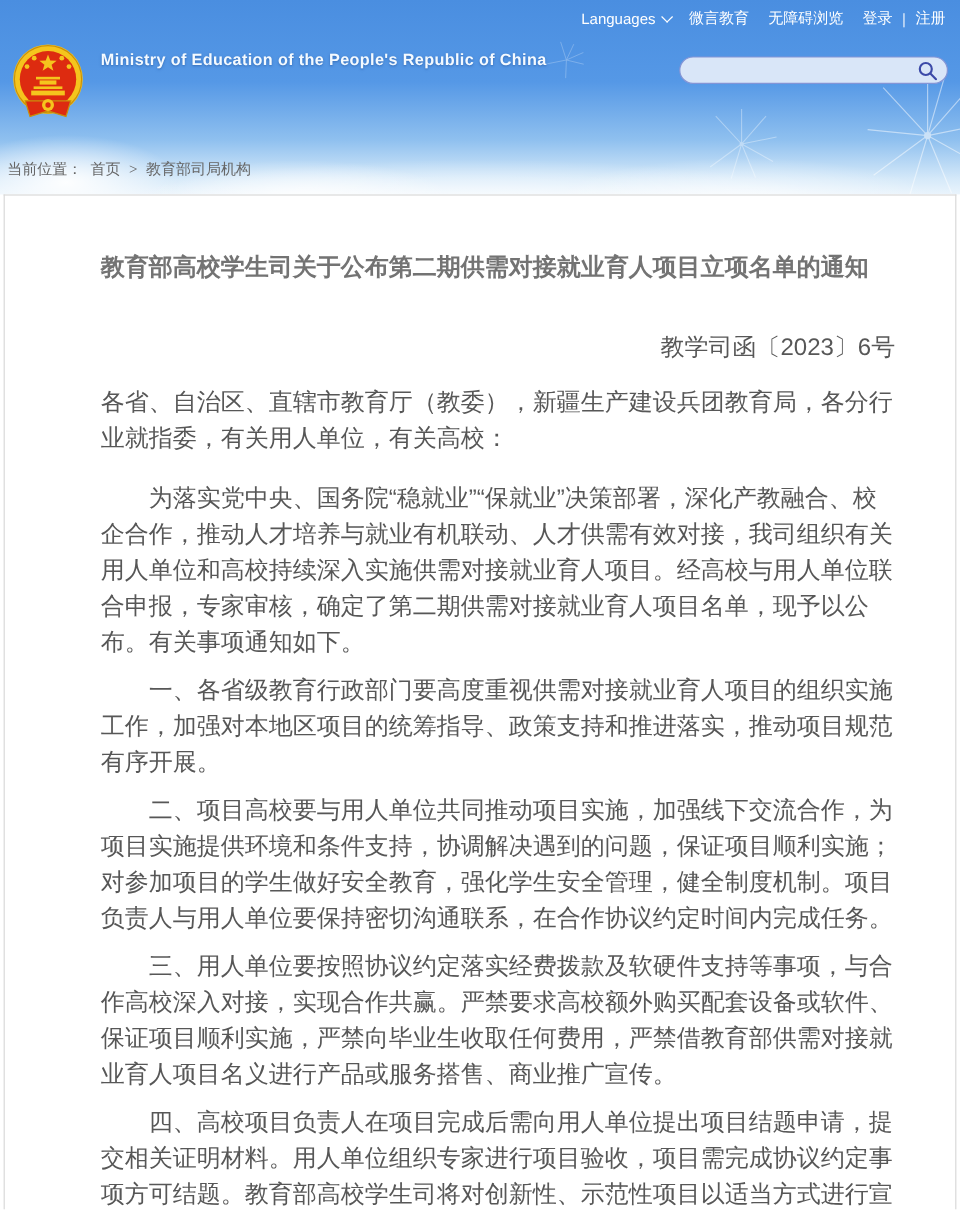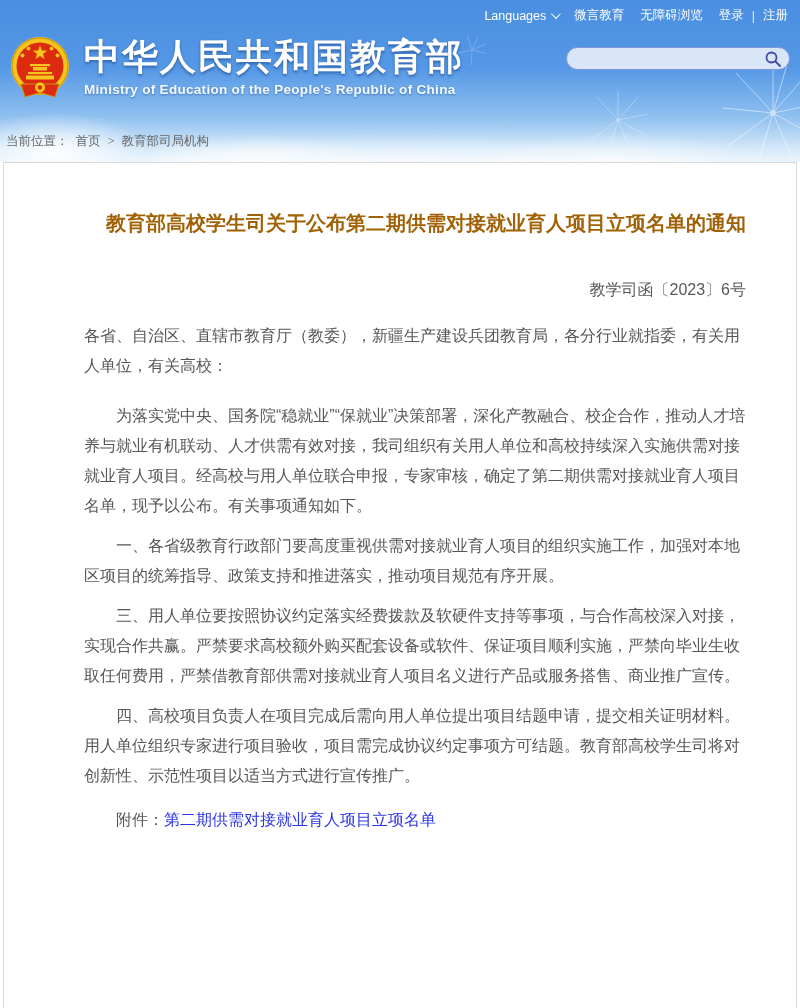--- a/index.html
+++ b/index.html
@@ -128,33 +128,33 @@
     top: 162px;
     left: 3px;
     right: 3px;
     bottom: 0;
     background: #ffffff;
     border: 1px solid #d9d9d9;
     border-bottom: none;
     padding: 46px 50px 0 80px;
   }
   .doc-title {
-    text-align: right;
+    text-align: left;
     font-size: 20px;
     font-weight: bold;
-    color: #a16207;
+    color: #737373;
     line-height: 28px;
   }
   .doc-number {
     margin-top: 38px;
     text-align: right;
     font-size: 15px;
     color: #595959;
   }
-  .body-text { font-size: 16px; color: #575757; line-height: 30px; }
+  .body-text { font-size: 20px; color: #575757; line-height: 30px; }
   .salutation { margin-top: 16px; }
   .para { margin-top: 10px; text-indent: 2em; }
   .para.first { margin-top: 20px; }
   .attachment { margin-top: 14px; text-indent: 2em; }
   .attachment a {
     color: #2b35e8;
     text-decoration: none;
     cursor: pointer;
   }
 </style>
@@ -231,21 +231,20 @@
       <rect x="24" y="32" width="14" height="3.5" fill="#f5c51d"></rect>
       <rect x="19" y="37" width="24" height="2.2" fill="#f5c51d"></rect>
       <rect x="17" y="40.5" width="28" height="4" fill="#f5c51d"></rect>
 
       <path d="M12 49 L50 49 L46 62 L31 57.5 L16 62 Z" fill="#dd2b10"></path>
       <path d="M12 49 L50 49 L46 62 L31 57.5 L16 62 Z" fill="none" stroke="#c98f0c" stroke-width="1"></path>
       <circle cx="31" cy="52.5" r="5" fill="#f5c51d"></circle>
       <circle cx="31" cy="52.5" r="2.2" fill="#dd2b10"></circle>
     </svg>
     <div class="site-titles">
-      <div class="site-title">中华人民共和国教育部</div>
       <div class="site-subtitle">Ministry of Education of the People's Republic of China</div>
     </div>
   </div>
 
   <div class="search-box">
     <input class="search-input" type="text" aria-label="search" placeholder="" style="">
     <button class="search-btn">
       <svg width="16" height="16" viewBox="0 0 16 16">
         <circle cx="6.5" cy="6.5" r="5" fill="none" stroke="#3c4aa8" stroke-width="1.8"></circle>
         <line x1="10.5" y1="10.5" x2="15" y2="15" stroke="#3c4aa8" stroke-width="1.8" stroke-linecap="round"></line>
@@ -263,20 +262,21 @@
 
 <div class="content">
   <h1 class="doc-title">教育部高校学生司关于公布第二期供需对接就业育人项目立项名单的通知</h1>
 
   <div class="doc-number body-text">教学司函〔2023〕6号</div>
 
   <p class="body-text salutation">各省、自治区、直辖市教育厅（教委），新疆生产建设兵团教育局，各分行业就指委，有关用人单位，有关高校：</p>
 
   <p class="body-text para first">为落实党中央、国务院“稳就业”“保就业”决策部署，深化产教融合、校企合作，推动人才培养与就业有机联动、人才供需有效对接，我司组织有关用人单位和高校持续深入实施供需对接就业育人项目。经高校与用人单位联合申报，专家审核，确定了第二期供需对接就业育人项目名单，现予以公布。有关事项通知如下。</p>
   <p class="body-text para">一、各省级教育行政部门要高度重视供需对接就业育人项目的组织实施工作，加强对本地区项目的统筹指导、政策支持和推进落实，推动项目规范有序开展。</p>
+  <p class="body-text para">二、项目高校要与用人单位共同推动项目实施，加强线下交流合作，为项目实施提供环境和条件支持，协调解决遇到的问题，保证项目顺利实施；对参加项目的学生做好安全教育，强化学生安全管理，健全制度机制。项目负责人与用人单位要保持密切沟通联系，在合作协议约定时间内完成任务。</p>
   <p class="body-text para">三、用人单位要按照协议约定落实经费拨款及软硬件支持等事项，与合作高校深入对接，实现合作共赢。严禁要求高校额外购买配套设备或软件、保证项目顺利实施，严禁向毕业生收取任何费用，严禁借教育部供需对接就业育人项目名义进行产品或服务搭售、商业推广宣传。</p>
   <p class="body-text para">四、高校项目负责人在项目完成后需向用人单位提出项目结题申请，提交相关证明材料。用人单位组织专家进行项目验收，项目需完成协议约定事项方可结题。教育部高校学生司将对创新性、示范性项目以适当方式进行宣传推广。</p>
 
   <p class="body-text attachment">
     <span>附件：</span><a>第二期供需对接就业育人项目立项名单</a>
   </p>
 
 </div>
 
 </body></html>

